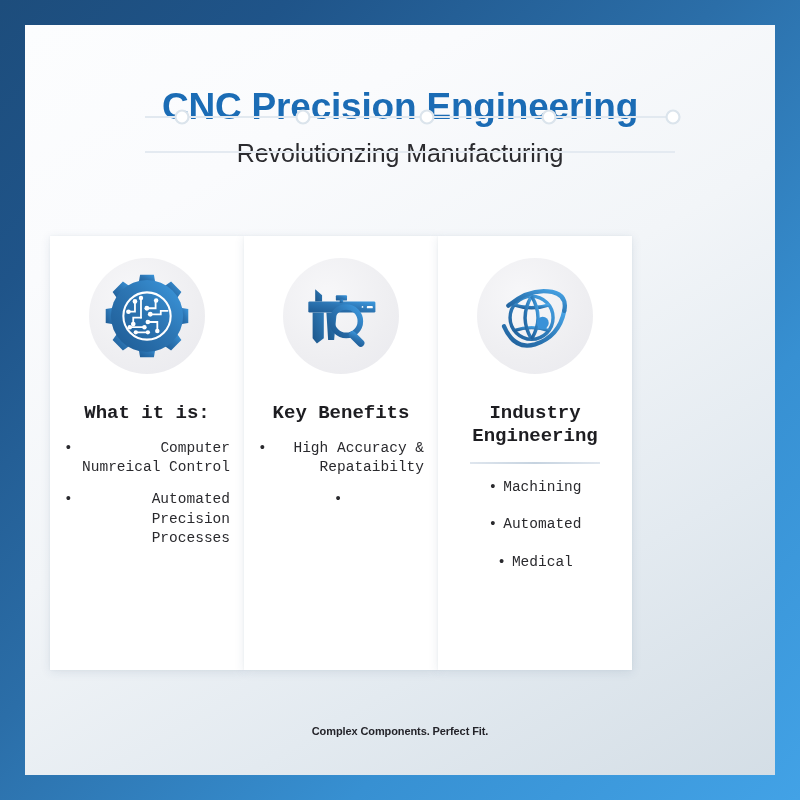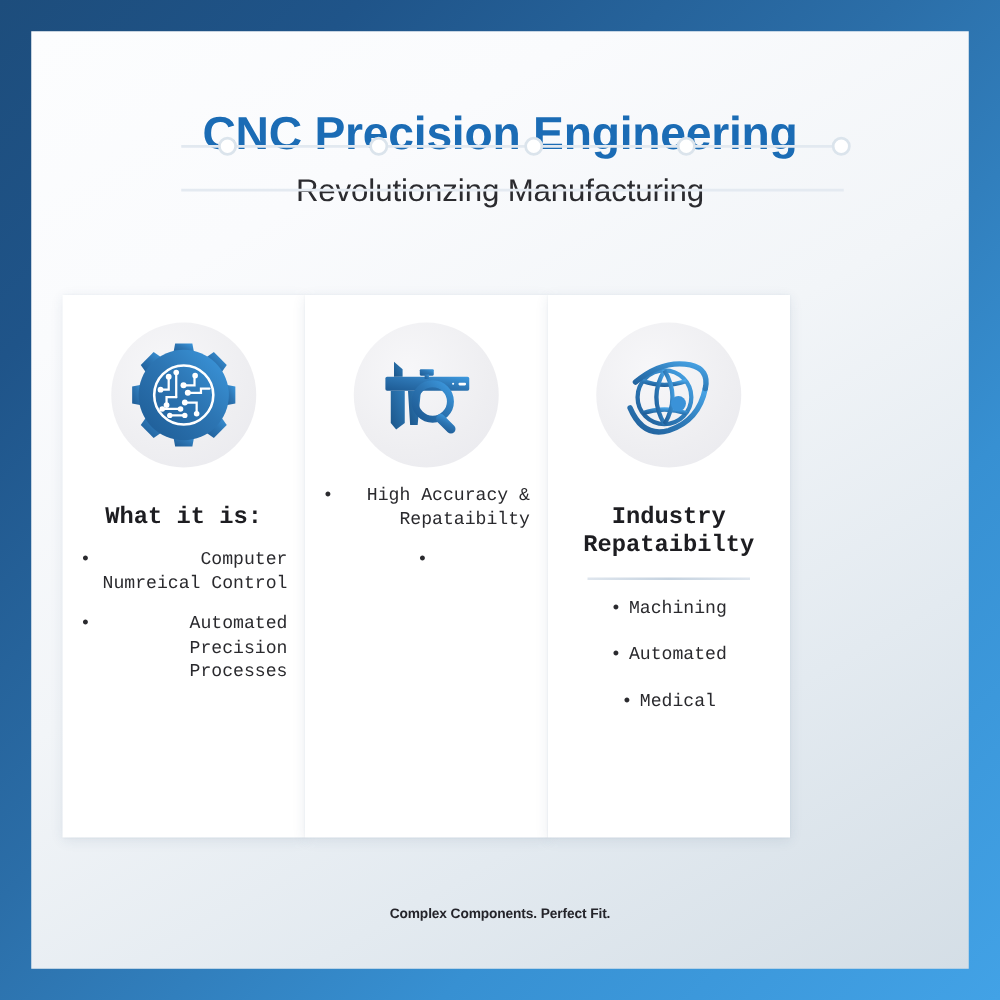--- a/index.html
+++ b/index.html
@@ -287,20 +287,21 @@
 
             <path d="M20 19 L28 26 L28 33 L20 33 Z" fill="url(#g2b)"></path>
             <path d="M17 46 L30 46 L30 76 L22 82 L17 76 Z" fill="url(#g2b)"></path>
 
             <path d="M33 46 L45 46 L42 78 L35 78 Z" fill="url(#g2b)"></path>
 
             <circle cx="56" cy="56" r="16.5" fill="none" stroke="url(#g2)" stroke-width="6.5"></circle>
             <rect x="64" y="66" width="8.5" height="22" rx="4.2" fill="url(#g2)" transform="rotate(-45 68 77)"></rect>
           </svg>
         </div>
+        <div class="card-title">Key Benefits</div>
         <div class="bullets">
           <div class="bullet">
             <span class="dot">•</span>
             <span class="btext">High Accuracy &amp; Repataibilty</span>
           </div>
           <div class="bullet">
             <span class="dot">•</span>
           </div>
         </div>
       </div>
@@ -329,21 +330,21 @@
             </g>
 
             <g stroke="url(#g3)" fill="none" stroke-width="5" stroke-linecap="round">
               <path d="M14 62 Q26 90 50 83 Q78 74 84 44"></path>
               <path d="M84 44 Q88 26 70 22 Q44 17 19 38"></path>
             </g>
 
             <circle cx="59" cy="58" r="7" fill="#3a92d8"></circle>
           </svg>
         </div>
-        <div class="card-title">Industry Repataibilty</div>
+        <div class="card-title">Industry Engineering</div>
         <div class="divider"></div>
         <div class="bullets">
           <div class="bullet">
             <span class="dot">•</span>
             <span class="btext">Machining</span>
           </div>
           <div class="bullet">
             <span class="dot">•</span>
             <span class="btext">Automated</span>
           </div>

